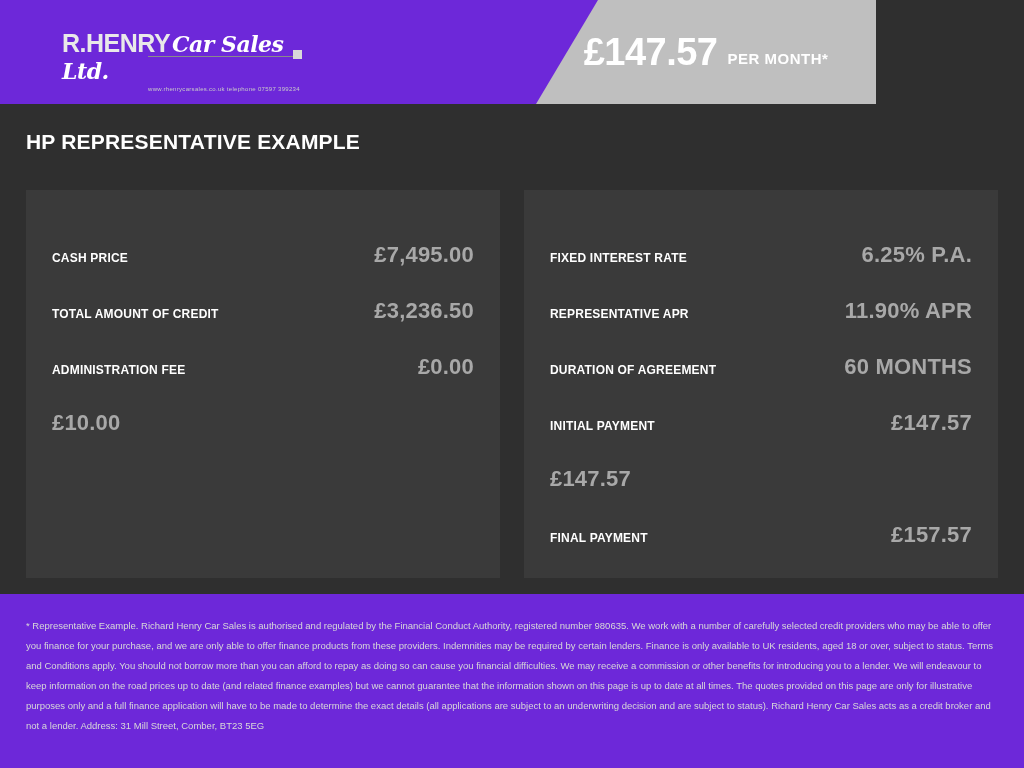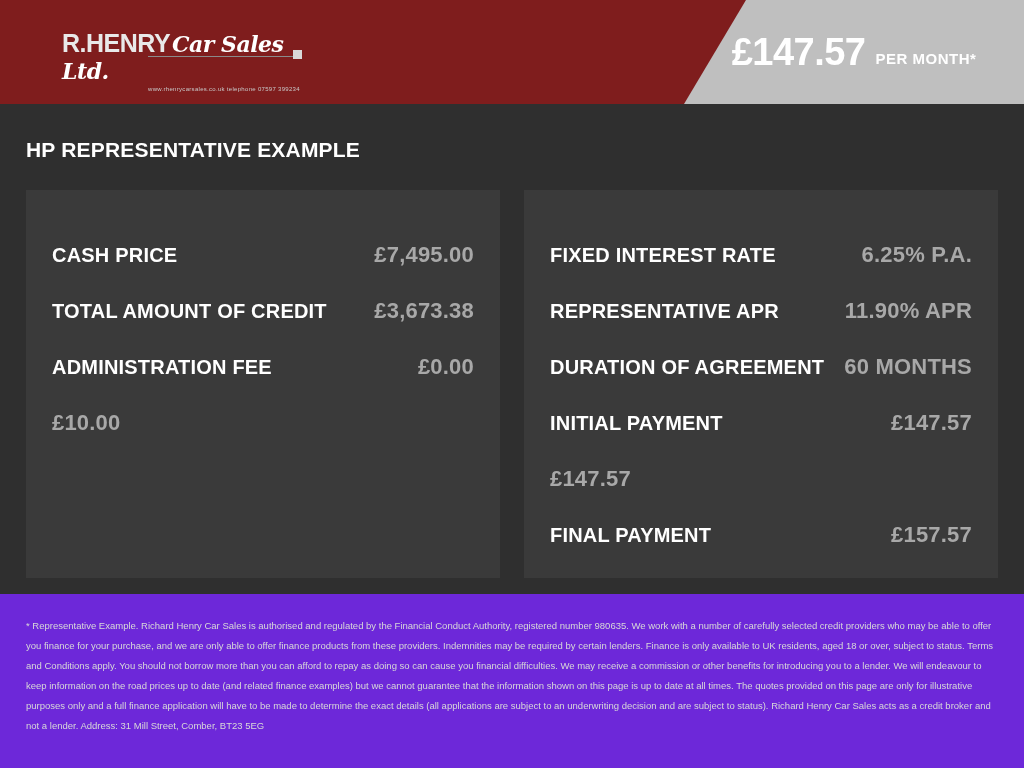--- a/index.html
+++ b/index.html
@@ -13,23 +13,23 @@
   .page {
     position: relative;
     width: 1024px;
     height: 768px;
     background: #2f2f2f;
   }
 
   
   .header {
     position: relative;
-    width: 1024px;
+    width: 876px;
     height: 104px;
-    background: #7f1d1d;
+    background: #6d28d9;
     overflow: hidden;
   }
   .header-price-bg {
     position: absolute;
     top: 0;
     right: 0;
     width: 340px;
     height: 104px;
     background: #bfbfbf;
     clip-path: polygon(62px 0, 340px 0, 340px 104px, 0px 104px);
@@ -104,21 +104,21 @@
     top: 20px;
     width: 9px;
     height: 9px;
     background: #d9d9d9;
   }
 
   
   .title {
     position: absolute;
     left: 26px;
-    top: 138px;
+    top: 130px;
     font-size: 21px;
     font-weight: bold;
     color: #ffffff;
     letter-spacing: 0.2px;
   }
 
   
   .panels {
     position: absolute;
     left: 26px;
@@ -132,21 +132,21 @@
     background: #3a3a3a;
     padding: 26px 26px 26px 26px;
   }
   .row {
     display: flex;
     align-items: baseline;
     justify-content: space-between;
     height: 56px;
   }
   .row-label {
-    font-size: 20px;
+    font-size: 12px;
     font-weight: bold;
     color: #ffffff;
     letter-spacing: 0.2px;
   }
   .row-value {
     font-size: 22px;
     font-weight: bold;
     color: #a8a8a8;
     letter-spacing: 0.2px;
     text-align: right;
@@ -197,21 +197,21 @@
 
   <div class="panels">
 
     <div class="panel">
       <div class="row">
         <span class="row-label">CASH PRICE</span>
         <span class="row-value">£7,495.00</span>
       </div>
       <div class="row">
         <span class="row-label">TOTAL AMOUNT OF CREDIT</span>
-        <span class="row-value">£3,673.38</span>
+        <span class="row-value">£3,236.50</span>
       </div>
       <div class="row">
         <span class="row-label">ADMINISTRATION FEE</span>
         <span class="row-value">£0.00</span>
       </div>
       <div class="row">
         <span class="row-value">£10.00</span>
       </div>
     </div>
 

